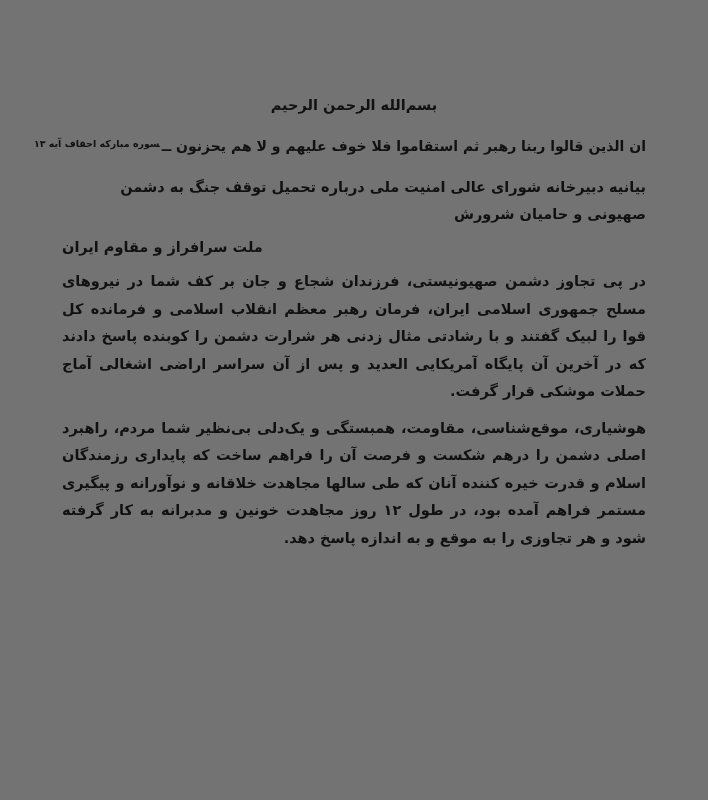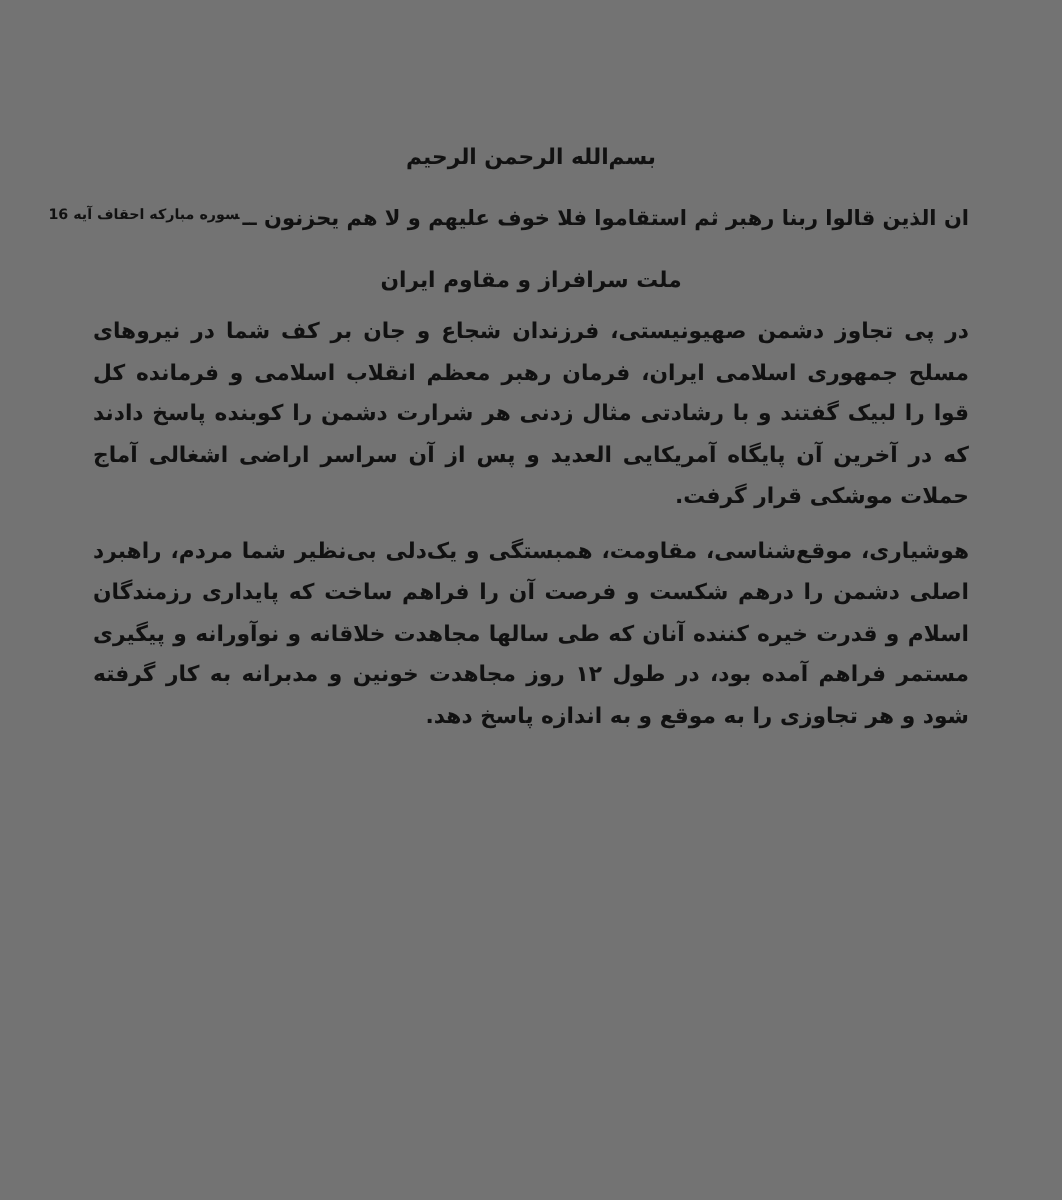--- a/index.html
+++ b/index.html
@@ -45,44 +45,45 @@
     .doc-title {
       font-size: 14.5px;
       font-weight: bold;
       text-align: right;
       line-height: 27px;
       margin-bottom: 6px;
     }
     .salutation {
       font-size: 14.5px;
       font-weight: bold;
-      text-align: center;
+      text-align: left;
       line-height: 27px;
       margin-bottom: 7px;
     }
     .para {
       font-size: 14.5px;
       font-weight: bold;
       text-align: justify;
       text-align-last: right;
       line-height: 27.5px;
       margin-bottom: 9px;
     }
   </style>
 </head>
 <body>
 
 <div class="page">
 
   <div class="basmala">بسم‌الله الرحمن الرحیم</div>
 
   <div class="verse-line">
-    <span>ان الذین قالوا ربنا رهبر ثم استقاموا فلا خوف علیهم و لا هم یحزنون ــ</span><span class="verse-source">سوره مبارکه احقاف آیه 16</span>
+    <span>ان الذین قالوا ربنا رهبر ثم استقاموا فلا خوف علیهم و لا هم یحزنون ــ</span><span class="verse-source">سوره مبارکه احقاف آیه ۱۳</span>
   </div>
 
+  <div class="doc-title">بیانیه دبیرخانه شورای عالی امنیت ملی درباره تحمیل توقف جنگ به دشمن صهیونی و حامیان شرورش</div>
 
   <div class="salutation">ملت سرافراز و مقاوم ایران</div>
 
   <p class="para">در پی تجاوز دشمن صهیونیستی، فرزندان شجاع و جان بر کف شما در نیروهای مسلح جمهوری اسلامی ایران، فرمان رهبر معظم انقلاب اسلامی و فرمانده کل قوا را لبیک گفتند و با رشادتی مثال زدنی هر شرارت دشمن را کوبنده پاسخ دادند که در آخرین آن پایگاه آمریکایی العدید و پس از آن سراسر اراضی اشغالی آماج حملات موشکی قرار گرفت.</p>
 
   <p class="para">هوشیاری، موقع‌شناسی، مقاومت، همبستگی و یک‌دلی بی‌نظیر شما مردم، راهبرد اصلی دشمن را درهم شکست و فرصت آن را فراهم ساخت که پایداری رزمندگان اسلام و قدرت خیره کننده آنان که طی سالها مجاهدت خلاقانه و نوآورانه و پیگیری مستمر فراهم آمده بود، در طول ۱۲ روز مجاهدت خونین و مدبرانه به کار گرفته شود و هر تجاوزی را به موقع و به اندازه پاسخ دهد.</p>
 
 
 
 </div>

